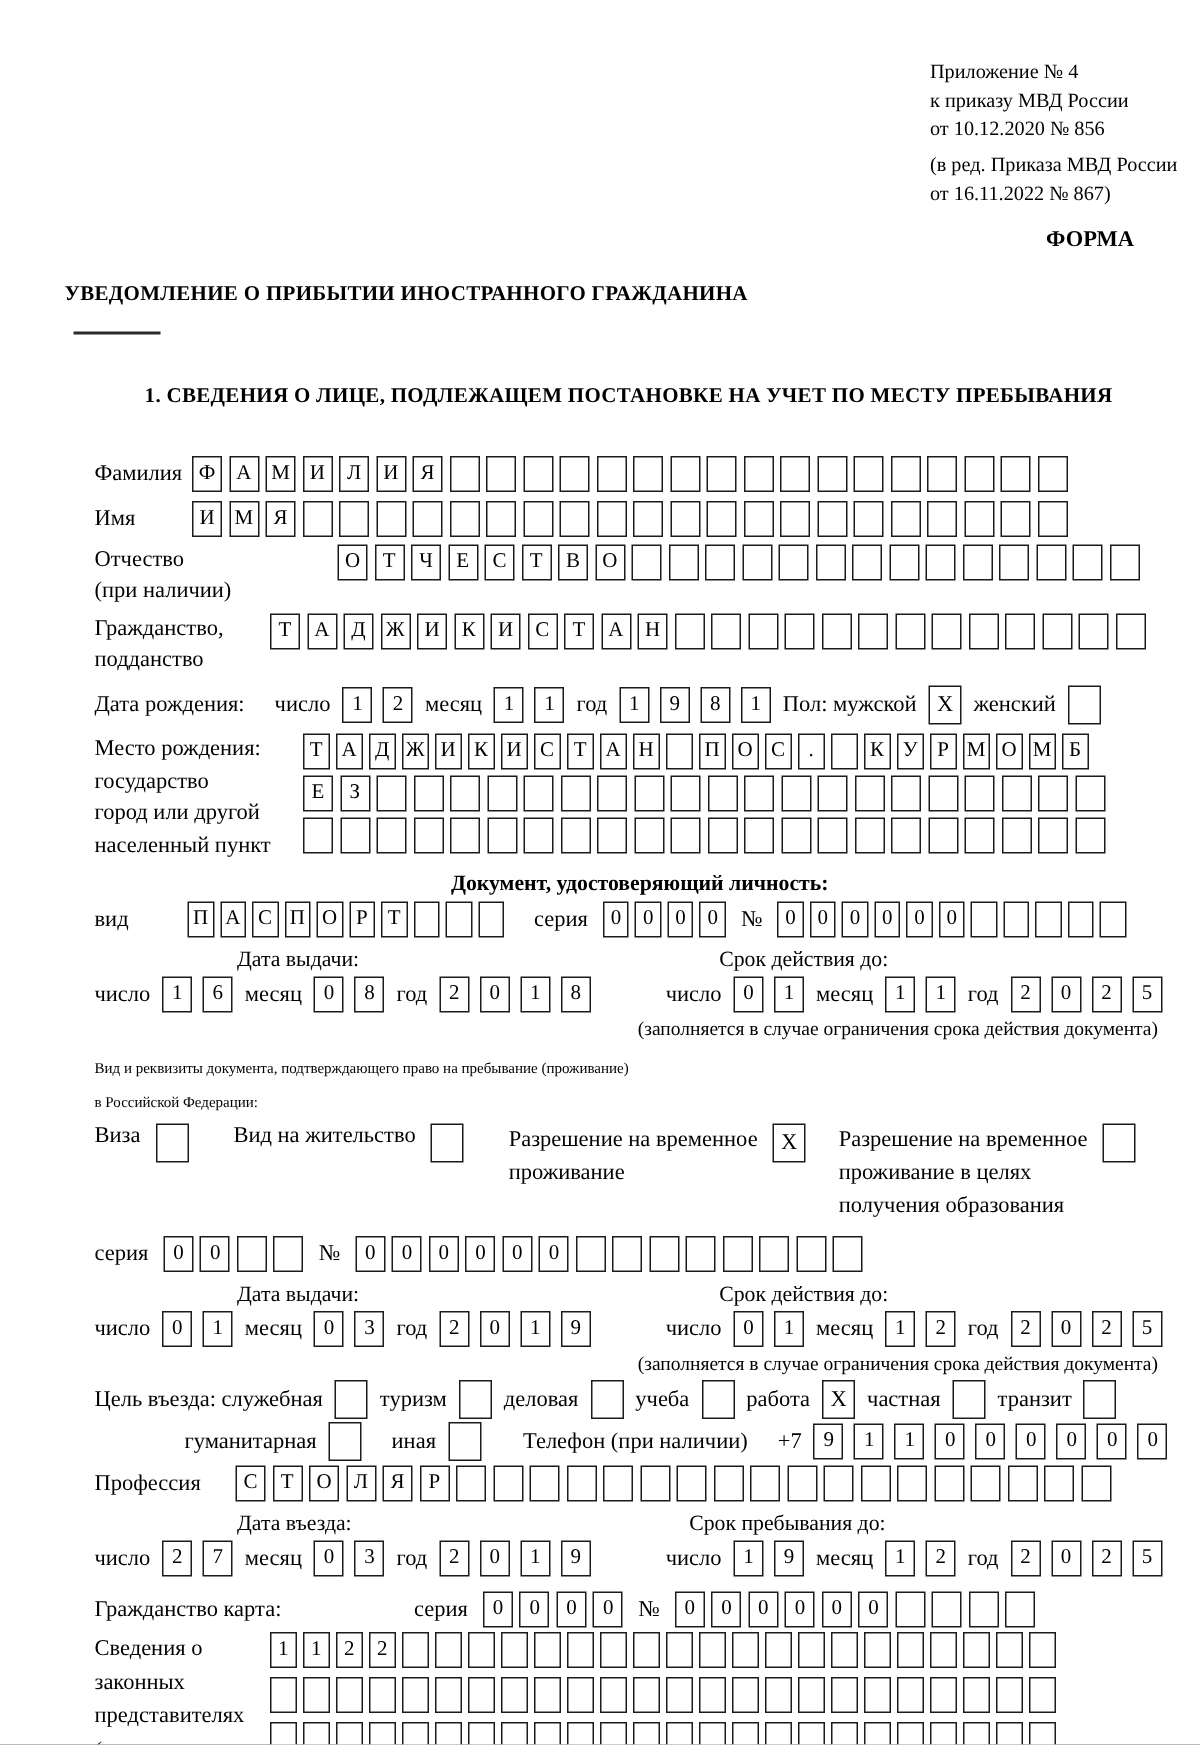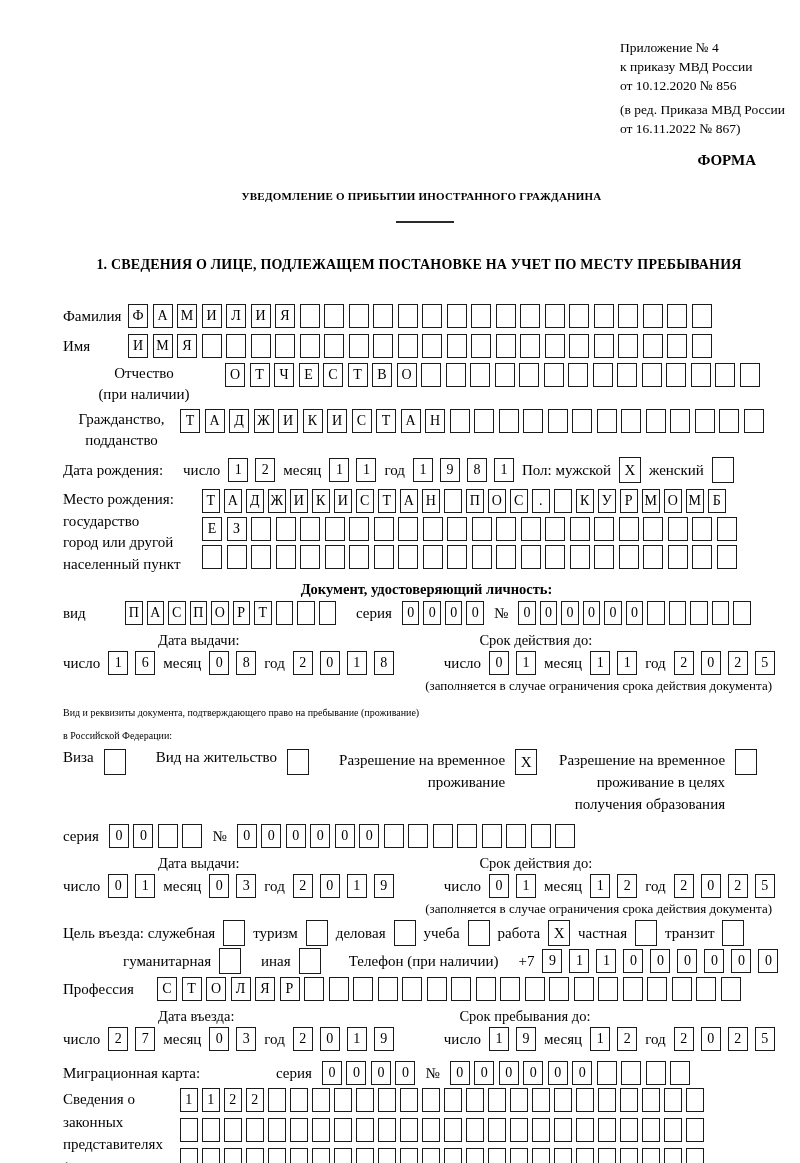--- a/index.html
+++ b/index.html
@@ -6,43 +6,43 @@
   .page{
     position:relative; width:800px; height:1163px; margin:0 auto;
     background:#ffffff; color:#000;
     font-family:"Liberation Serif","DejaVu Serif",serif;
     font-size:15px; box-sizing:border-box;
     padding:38px 0 0 63px; overflow:hidden;
   }
   .annex{margin-left:557px; font-size:13.5px; line-height:19px;}
   .annex-note{margin-top:5px;}
   .forma{margin-top:14px; margin-left:557px; width:180px; text-align:right; font-weight:bold; font-size:15px; padding-right:44px; box-sizing:border-box;}
-  .title{margin-top:16px; margin-left:-20px; text-align:center; font-weight:bold; font-size:11px; line-height:23px; letter-spacing:.2px;}
+  .title{margin-top:16px; margin-left:-20px; text-align:left; font-weight:bold; font-size:14px; line-height:23px; letter-spacing:.2px;}
   .t-underline{display:inline-block; width:58px; border-bottom:2.5px solid #2a2a2a; height:12px; margin-left:6px;}
   .section1{margin-top:26px; margin-left:-25px; text-align:center; font-weight:bold; font-size:14px; letter-spacing:.2px;}
   .row{display:flex; align-items:center; margin-top:4px; min-height:26px;}
   .row.top{align-items:flex-start;}
   .lbl{font-size:15px; flex:0 0 auto;}
   .w65{width:65px;} .w162{width:162px;} .w117{width:117px;} .w139{width:139px;} .w52{width:52px;} .w94{width:94px;} .w158{width:158px;}
-  .two{line-height:21px;text-align:center;}
+  .two{line-height:21px;}
   .cells{display:flex; gap:4.5px; flex:0 0 auto;}
   .cell{flex:0 0 auto; width:18px; height:22px; border:1.5px solid #1b1b1b; text-align:center; line-height:22px; font-size:14px; background:#fff;}
   .cells.sm{gap:4.5px;} .cells.sm .cell{width:15.5px;}
   .cells.xs{gap:4px;}  .cells.xs .cell{width:15.5px;}
   .cells.d{gap:7px;}
   .chk{flex:0 0 auto; width:20px; height:24px; border:1.5px solid #1b1b1b; text-align:center; line-height:24px; font-size:15px; background:#fff;}
   .stack{display:flex; flex-direction:column; gap:4px;} .mt8{margin-top:8px;} .mt6{margin-top:6px;} .mt2{margin-top:2px;} .mt0{margin-top:0;}
   .ml10{margin-left:10px;} .ml12{margin-left:12px;} .ml20{margin-left:20px;} .ml45{margin-left:45px;}
   .gap8{gap:8px;} .gap10{gap:10px;}
   .doc-head{margin-top:6px; text-align:center; font-weight:bold; font-size:14.5px; margin-left:-10px;}
   .date-heads{display:flex; margin-top:6px; font-size:14.5px; min-height:18px;}
   .dh1{margin-left:95px;} .dh2{margin-left:240px;}
   .note-right{margin-top:2px; text-align:right; font-size:13px; padding-right:28px; min-height:17px;}
   .plain{margin-top:6px; font-size:10px; line-height:23px;}
-  .ctr{text-align:right; line-height:22px;}
+  .ctr{text-align:left; line-height:22px;}
 </style>
 </head>
 <body>
 
 <div class="page">
 
   <div class="annex">
     <div>Приложение № 4</div>
     <div>к приказу МВД России</div>
     <div>от 10.12.2020 № 856</div>
@@ -568,21 +568,21 @@
     <span class="lbl">год</span>
     <span class="cells d">
         <span class="cell">2</span>
         <span class="cell">0</span>
         <span class="cell">2</span>
         <span class="cell">5</span>
       </span>
   </div>
 
   <div class="row gap10 mt8">
-    <span class="lbl w158">Миграционная карта:</span>
+    <span class="lbl w158">Гражданство карта:</span>
     <span class="lbl ml45">серия</span>
     <span class="cells">
         <span class="cell">0</span>
         <span class="cell">0</span>
         <span class="cell">0</span>
         <span class="cell">0</span>
       </span>
     <span class="lbl">№</span>
     <span class="cells">
         <span class="cell">0</span>

